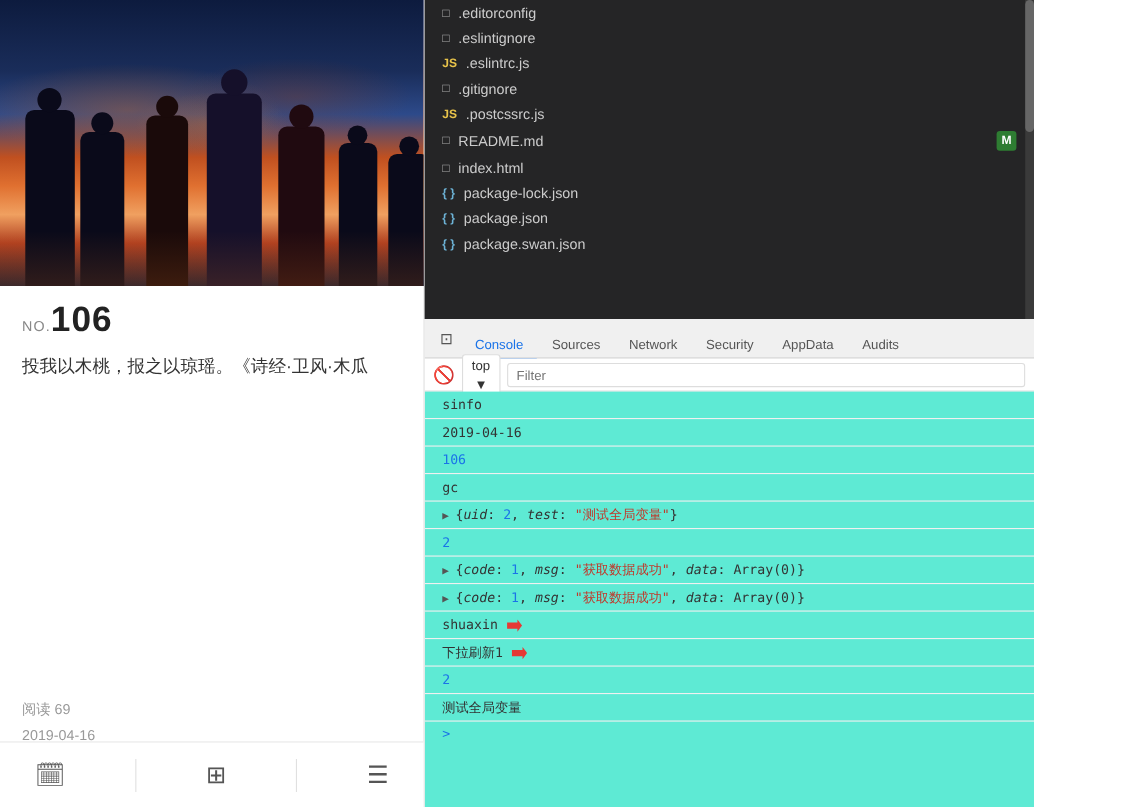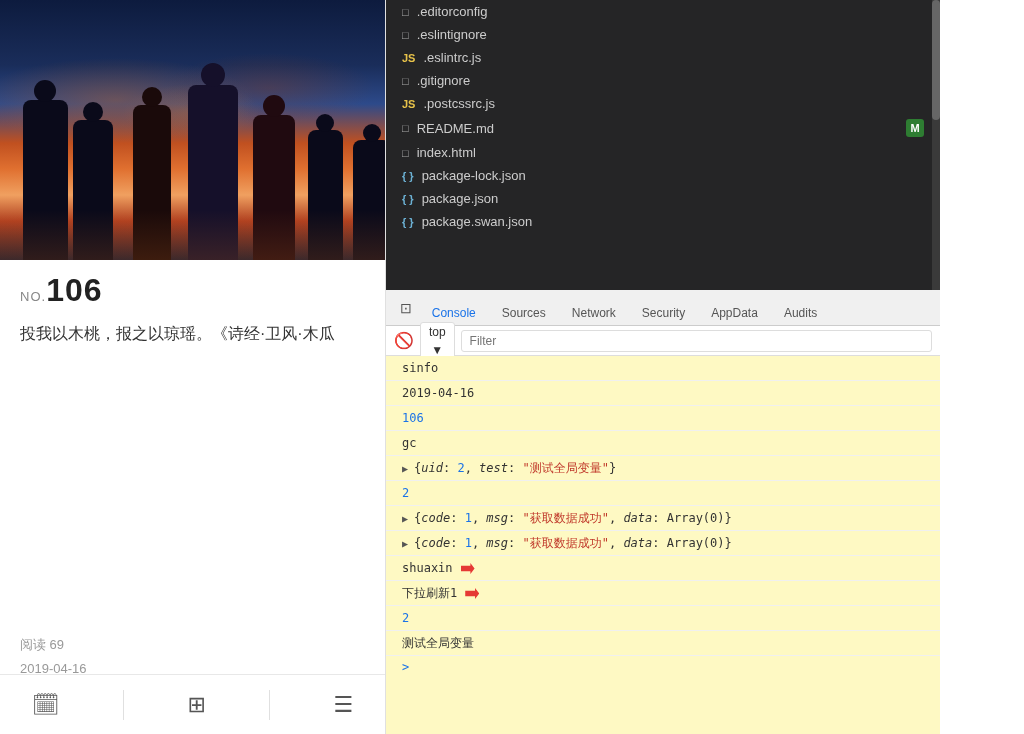--- a/index.html
+++ b/index.html
@@ -290,21 +290,21 @@
       border-radius: 3px;
       padding: 3px 8px;
       font-size: 12px;
       color: #666;
       outline: none;
     }
 
     
     .console-output {
       flex: 1;
-      background: #fef9c3;
+      background: #5eead4;
       overflow-y: auto;
       font-family: 'Consolas', 'Monaco', monospace;
       font-size: 12px;
     }
 
     .console-line {
       padding: 3px 16px;
       border-bottom: 1px solid #f0f0f0;
       color: #333;
       line-height: 1.5;

